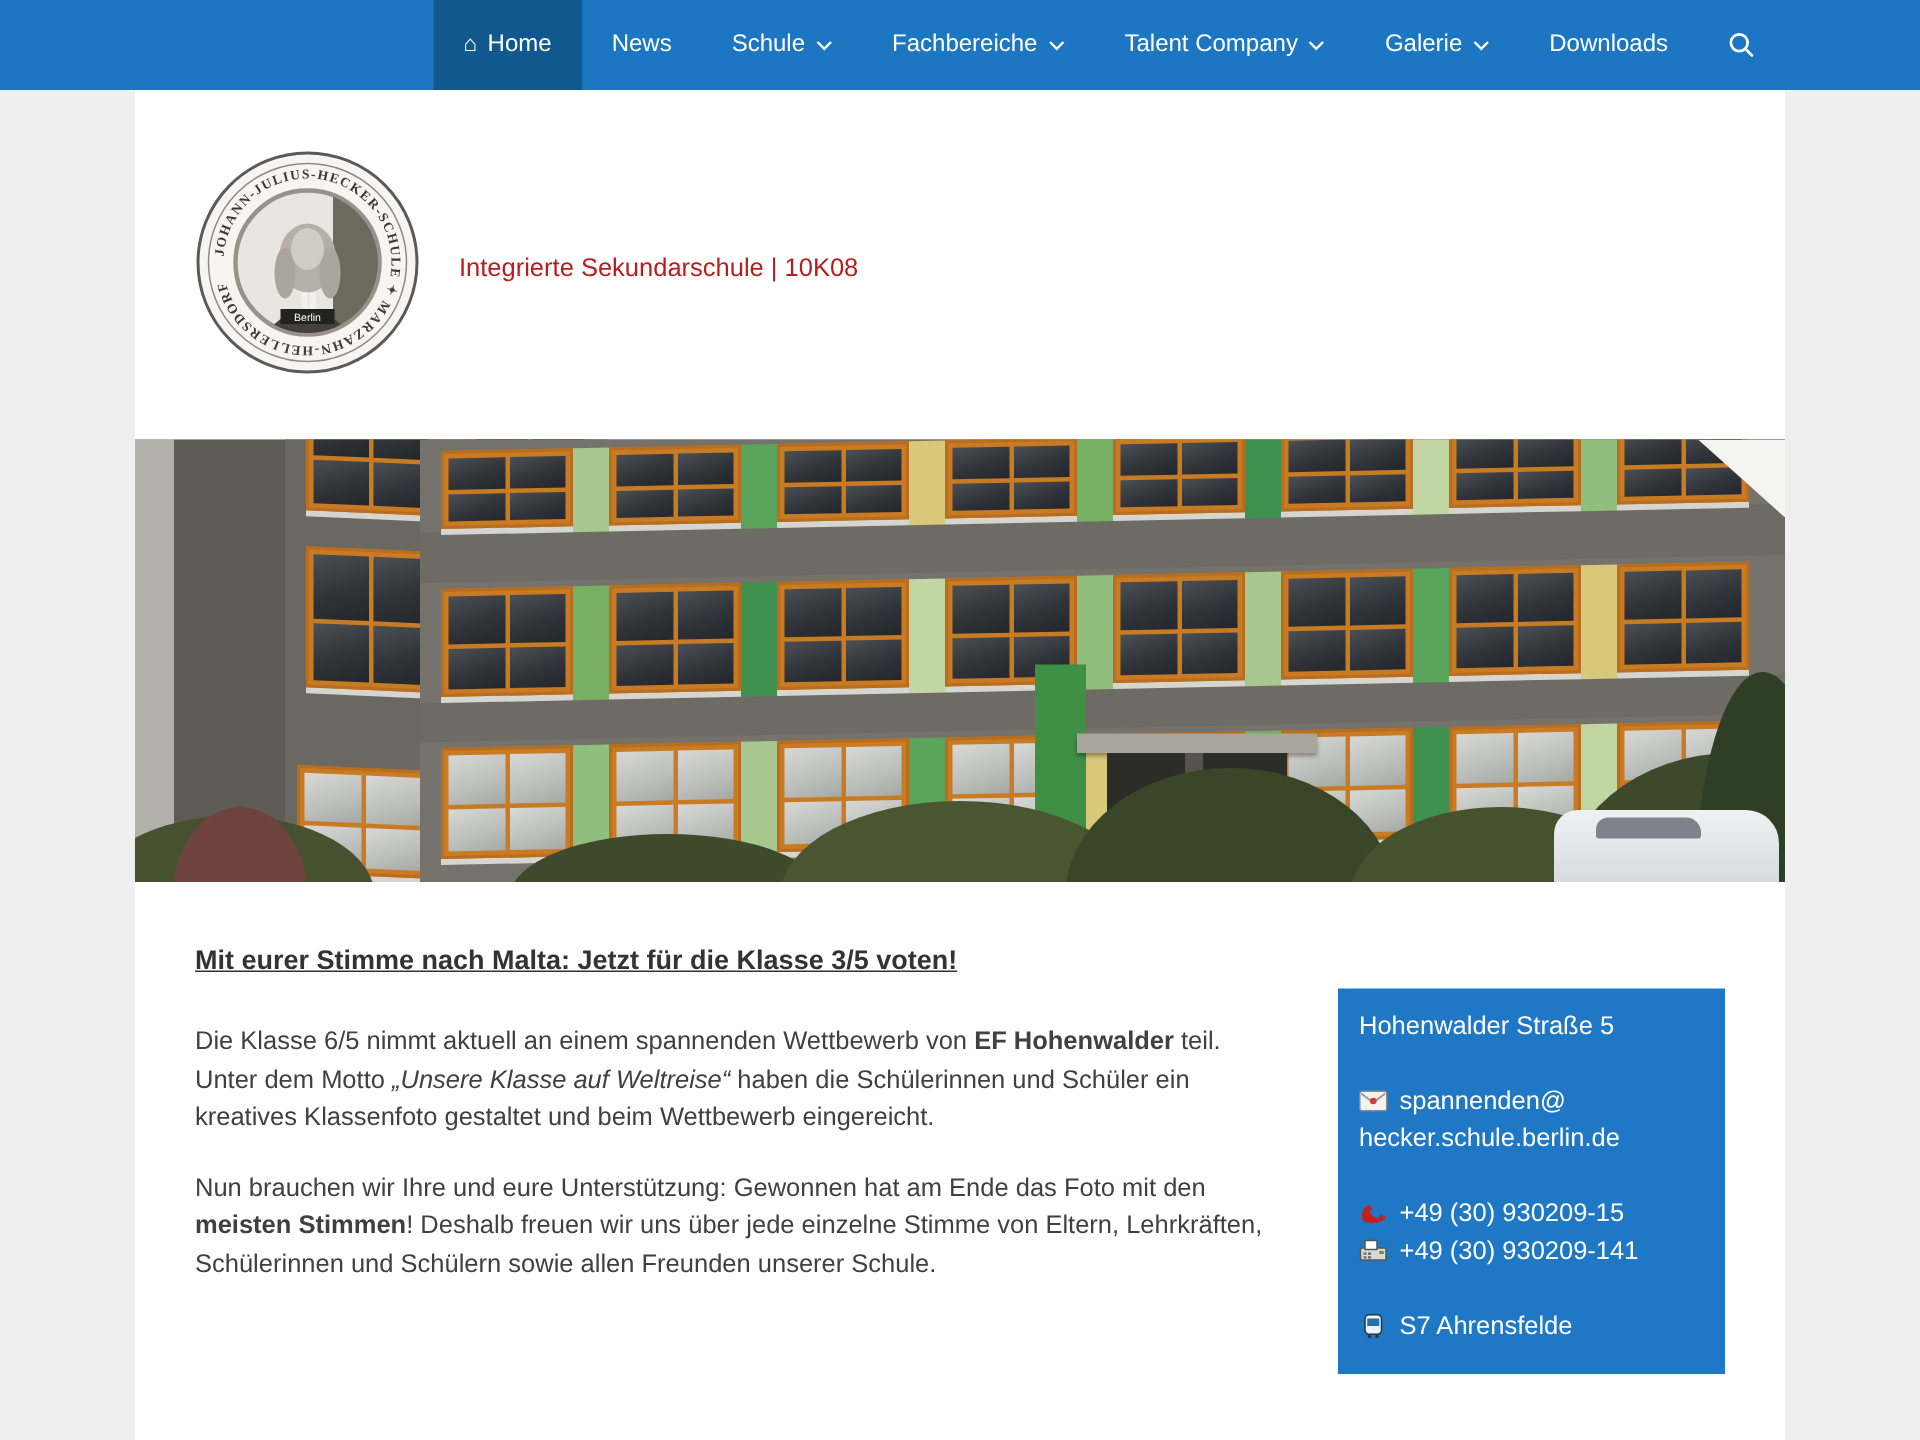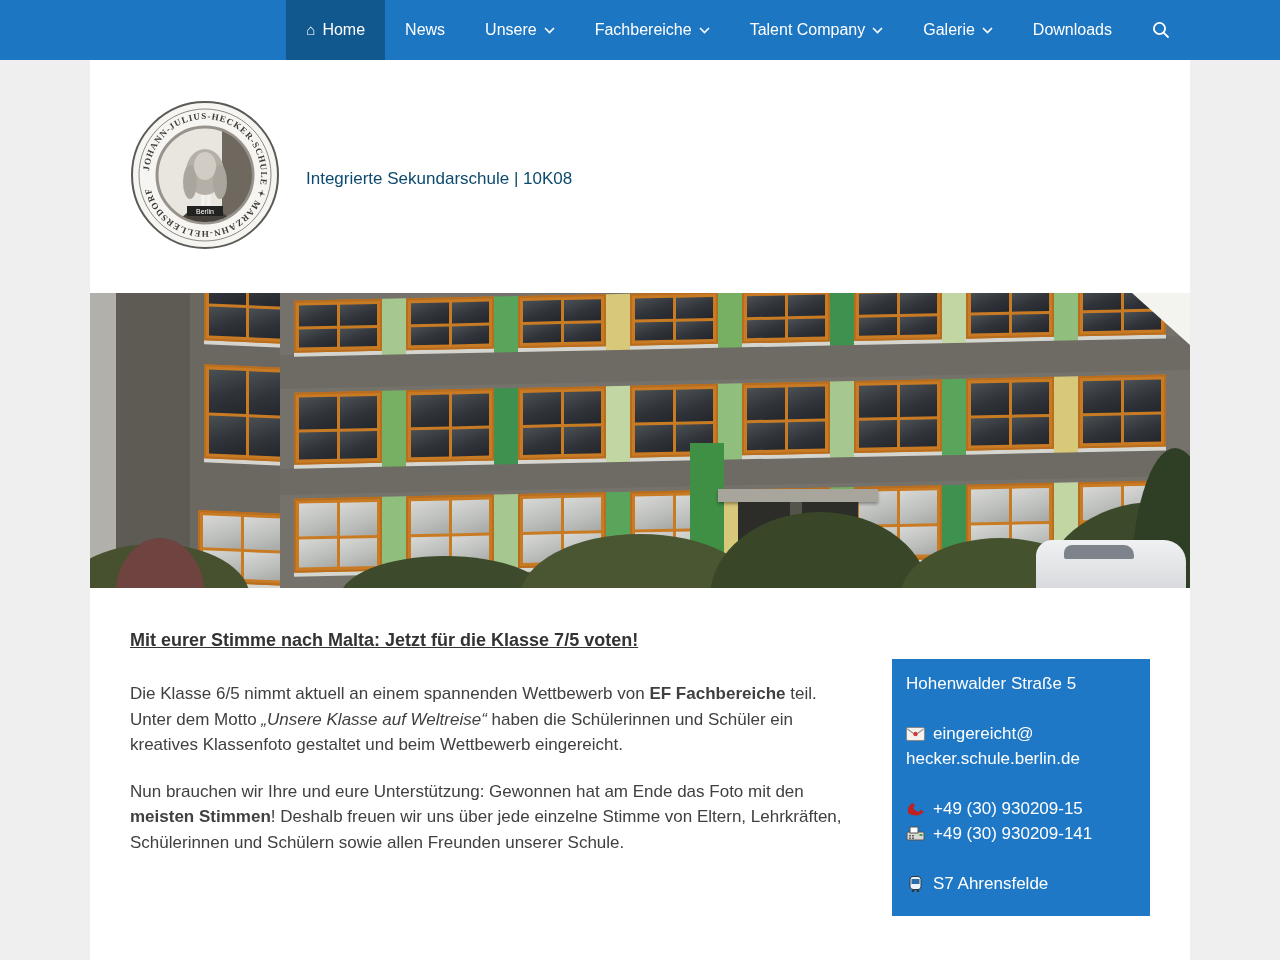--- a/index.html
+++ b/index.html
@@ -24,21 +24,21 @@
   .search-btn { padding:0 18px; }
 
   
   .page { width:1100px; margin:0 auto; background:#ffffff; min-height:900px; }
 
   
   .site-header { display:flex; align-items:center; padding:40px 40px 43px 40px; }
   .logo-wrap { width:150px; height:150px; flex:0 0 150px; }
   .titles { margin-left:26px; }
   .site-title { font-size:40px; font-weight:700; color:#171717; letter-spacing:-0.5px; line-height:1.1; }
-  .tagline { font-size:17px; color:#0c4a6e; margin-top:8px; }
+  .tagline { font-size:17px; color:#b91c1c; margin-top:8px; }
 
   
   .hero { position:relative; width:1100px; height:295px; overflow:hidden; background:#7a776f; }
   .hero * { position:absolute; }
   .sliver { left:0; top:0; width:26px; height:295px; background:#b2b0ab; z-index:1; }
   .endwall { left:26px; top:0; width:92px; height:295px; background:#5e5b54; z-index:1; }
   .wing-left { left:100px; top:-6px; width:215px; height:310px; background:#6b6861;
                transform:skewY(2.5deg); transform-origin:top right; z-index:1; }
   .wing-right { left:190px; top:0; width:915px; height:300px; background:#75726c;
                 transform:skewY(-1.2deg); transform-origin:top left; z-index:1; }
@@ -87,21 +87,21 @@
   <div class="nav-inner">
     <ul class="menu">
       <li class="active">
         <span class="home-glyph">⌂</span>
         <span>Home</span>
       </li>
       <li>
         <span>News</span>
       </li>
       <li>
-        <span>Unsere</span>
+        <span>Schule</span>
         <svg class="chev" viewBox="0 0 11 7">
             <polyline points="1,1 5.5,5.5 10,1" fill="none" stroke="#ffffff" stroke-width="1.6"></polyline>
           </svg>
       </li>
       <li>
         <span>Fachbereiche</span>
         <svg class="chev" viewBox="0 0 11 7">
             <polyline points="1,1 5.5,5.5 10,1" fill="none" stroke="#ffffff" stroke-width="1.6"></polyline>
           </svg>
       </li>
@@ -391,38 +391,38 @@
       <div class="bush" style="left: 950px; width: 230px; height: 96px; background: rgb(60, 74, 43);"></div>
       <div class="bush" style="left: 1040px; width: 90px; height: 150px; background: rgb(47, 63, 38);"></div>
       <div class="car">
         <i></i>
       </div>
       <div class="sky"></div>
     </div>
 
   <div class="content">
     <article>
-      <a class="article-title" href="#">Mit eurer Stimme nach Malta: Jetzt für die Klasse 7/5 voten!</a>
-      <p><span>Die Klasse 6/5 nimmt aktuell an einem spannenden Wettbewerb von </span><span style="font-weight: 700;">EF Fachbereiche</span><span> teil. Unter dem Motto </span><span style="font-style: italic;">„Unsere Klasse auf Weltreise“</span><span> haben die Schülerinnen und Schüler ein kreatives Klassenfoto gestaltet und beim Wettbewerb eingereicht.</span></p>
+      <a class="article-title" href="#">Mit eurer Stimme nach Malta: Jetzt für die Klasse 3/5 voten!</a>
+      <p><span>Die Klasse 6/5 nimmt aktuell an einem spannenden Wettbewerb von </span><span style="font-weight: 700;">EF Hohenwalder</span><span> teil. Unter dem Motto </span><span style="font-style: italic;">„Unsere Klasse auf Weltreise“</span><span> haben die Schülerinnen und Schüler ein kreatives Klassenfoto gestaltet und beim Wettbewerb eingereicht.</span></p>
       <p><span>Nun brauchen wir Ihre und eure Unterstützung: Gewonnen hat am Ende das Foto mit den </span><span style="font-weight: 700;">meisten Stimmen</span><span>! Deshalb freuen wir uns über jede einzelne Stimme von Eltern, Lehrkräften, Schülerinnen und Schülern sowie allen Freunden unserer Schule.</span></p>
     </article>
 
     <aside>
       <div class="contact-box">
         <div class="row">
           <span>Hohenwalder Straße 5</span>
         </div>
         <div class="spacer"></div>
         <div class="row">
           <svg class="cicon" viewBox="0 0 19 16">
             <rect x="0.5" y="1.5" width="18" height="13" rx="1.5" fill="#f4f2ef" stroke="#8a8a8a"></rect>
             <polyline points="1.5,3 9.5,9 17.5,3" fill="none" stroke="#9a9a9a" stroke-width="1.2"></polyline>
             <circle cx="9.5" cy="8" r="2.2" fill="#d23b3b"></circle>
           </svg>
-          <span>eingereicht@</span>
+          <span>spannenden@</span>
         </div>
         <div class="row">
           <span>hecker.schule.berlin.de</span>
         </div>
         <div class="spacer"></div>
         <div class="row">
           <svg class="cicon" viewBox="0 0 19 16">
             <path d="M2,12 C1,7 4,3 8,2 L10,5 L7.5,7 C8.5,9.5 10.5,11.5 13,12.5 L15,10 L18,12 C17,15 12,16 8,15 C5,14 2.8,13.5 2,12 Z" fill="#c21f1f" transform="scale(0.95) rotate(-8 9 8)"></path>
           </svg>
           <span>+49 (30) 930209-15</span>

